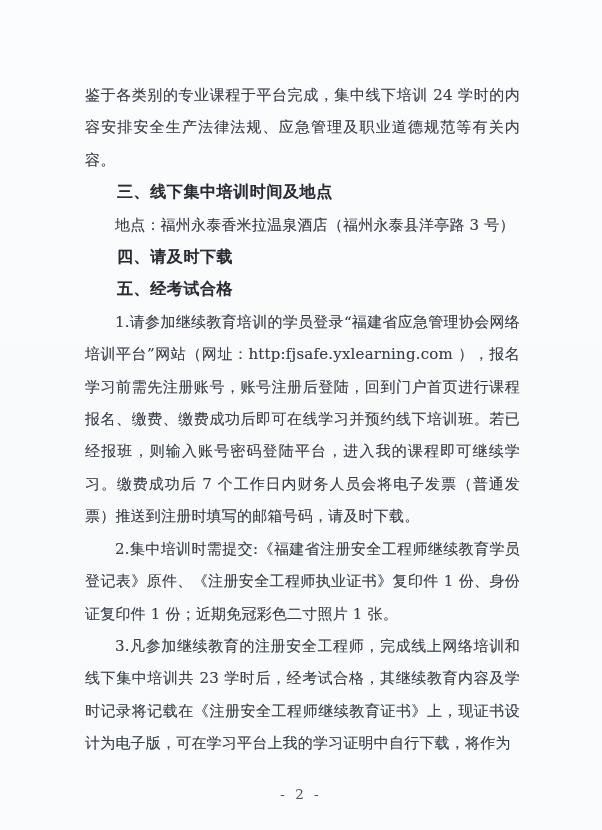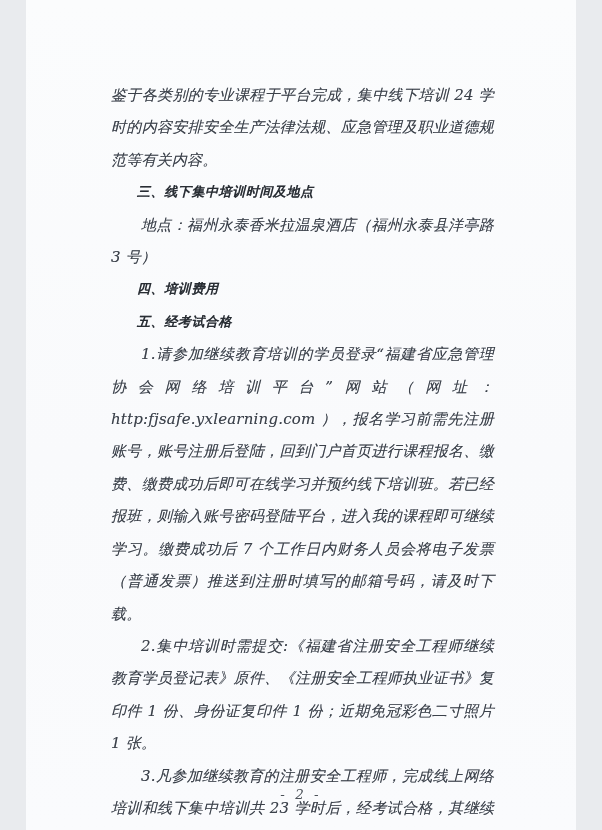--- a/index.html
+++ b/index.html
@@ -2,47 +2,46 @@
 <html lang="zh"><head>
 <meta charset="utf-8">
 <style>
   html, body {
     margin: 0;
     padding: 0;
     background: #e9ebee;
   }
   .page {
     position: relative;
-    width: 550px;
+    width: 602px;
     height: 830px;
     margin: 0 auto;
     background: linear-gradient(180deg, #fbfcfd 0%, #f9fafc 55%, #fafbfd 100%);
     overflow: hidden;
     box-sizing: border-box;
     padding: 79px 82px 0 85px;
     font-family: "DejaVu Serif", "Liberation Serif", serif;
     color: #3b414a;
     text-shadow: 0 0 0.5px rgba(70, 78, 90, 0.45);
-    font-style: italic;
   }
   .body-par {
     margin: 0;
     font-size: 15px;
     line-height: 32.4px;
     text-align: justify;
     letter-spacing: 0.2px;
   }
   .body-par.indent {
     text-indent: 2em;
   }
   .section-heading {
     margin: 0;
     font-family: "DejaVu Sans", "Liberation Sans", sans-serif;
     font-weight: 700;
-    font-size: 13px;
+    font-size: 16px;
     line-height: 32.4px;
     color: #282d33;
     text-indent: 2em;
     letter-spacing: 0.6px;
   }
   .page-footer {
     position: absolute;
     left: 0;
     right: 0;
     top: 786px;
@@ -58,21 +57,21 @@
 
 <div class="page">
 
   <p class="body-par">鉴于各类别的专业课程于平台完成，集中线下培训 24 学时的内容安排安全生产法律法规、应急管理及职业道德规范等有关内容。</p>
 
   <h2 class="section-heading">三、线下集中培训时间及地点</h2>
 
 
   <p class="body-par indent">地点：福州永泰香米拉温泉酒店（福州永泰县洋亭路 3 号）</p>
 
-  <h2 class="section-heading">四、培训费用</h2>
+  <h2 class="section-heading">四、请及时下载</h2>
 
 
   <h2 class="section-heading">五、经考试合格</h2>
 
   <p class="body-par indent">1.请参加继续教育培训的学员登录“福建省应急管理协会网络培训平台”网站（网址：http:fjsafe.yxlearning.com ），报名学习前需先注册账号，账号注册后登陆，回到门户首页进行课程报名、缴费、缴费成功后即可在线学习并预约线下培训班。若已经报班，则输入账号密码登陆平台，进入我的课程即可继续学习。缴费成功后 7 个工作日内财务人员会将电子发票（普通发票）推送到注册时填写的邮箱号码，请及时下载。</p>
 
   <p class="body-par indent">2.集中培训时需提交:《福建省注册安全工程师继续教育学员登记表》原件、《注册安全工程师执业证书》复印件 1 份、身份证复印件 1 份；近期免冠彩色二寸照片 1 张。</p>
 
   <p class="body-par indent">3.凡参加继续教育的注册安全工程师，完成线上网络培训和线下集中培训共 23 学时后，经考试合格，其继续教育内容及学时记录将记载在《注册安全工程师继续教育证书》上，现证书设计为电子版，可在学习平台上我的学习证明中自行下载，将作为</p>
 

